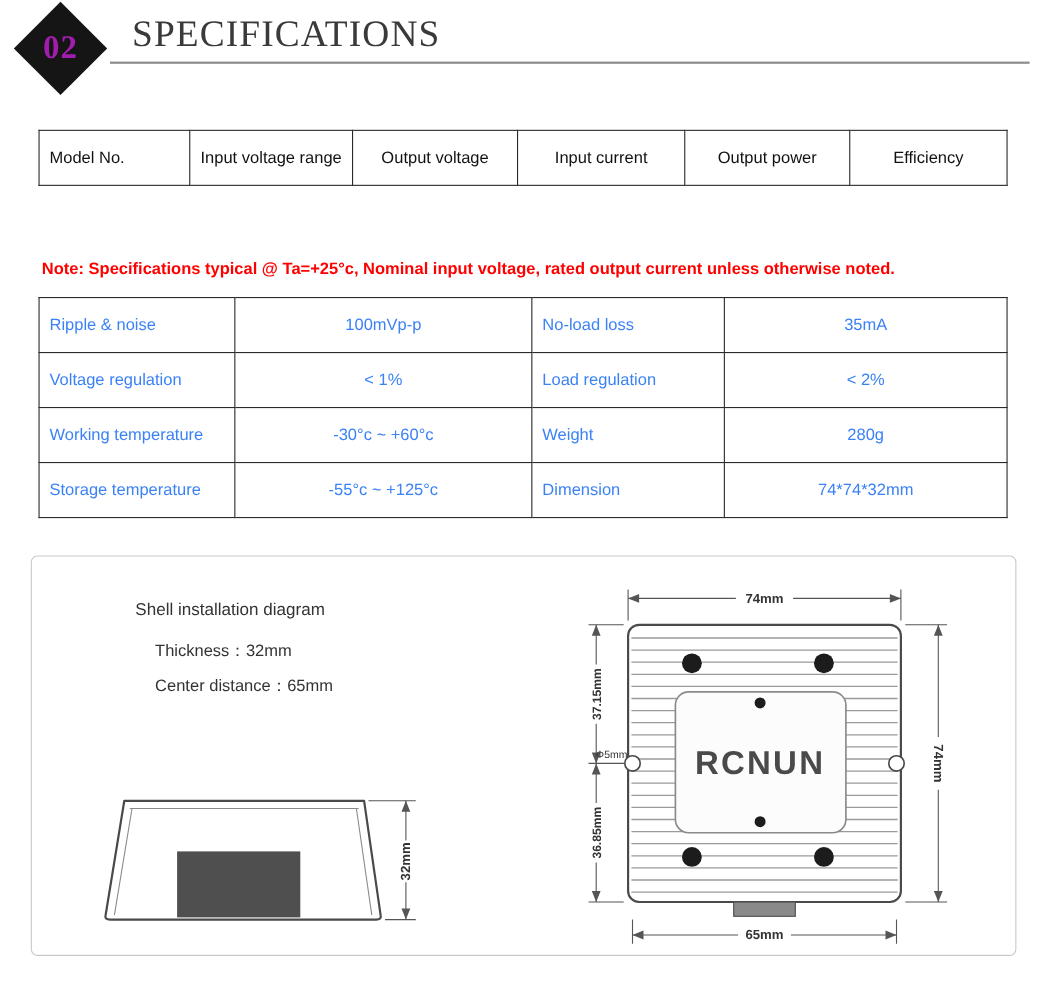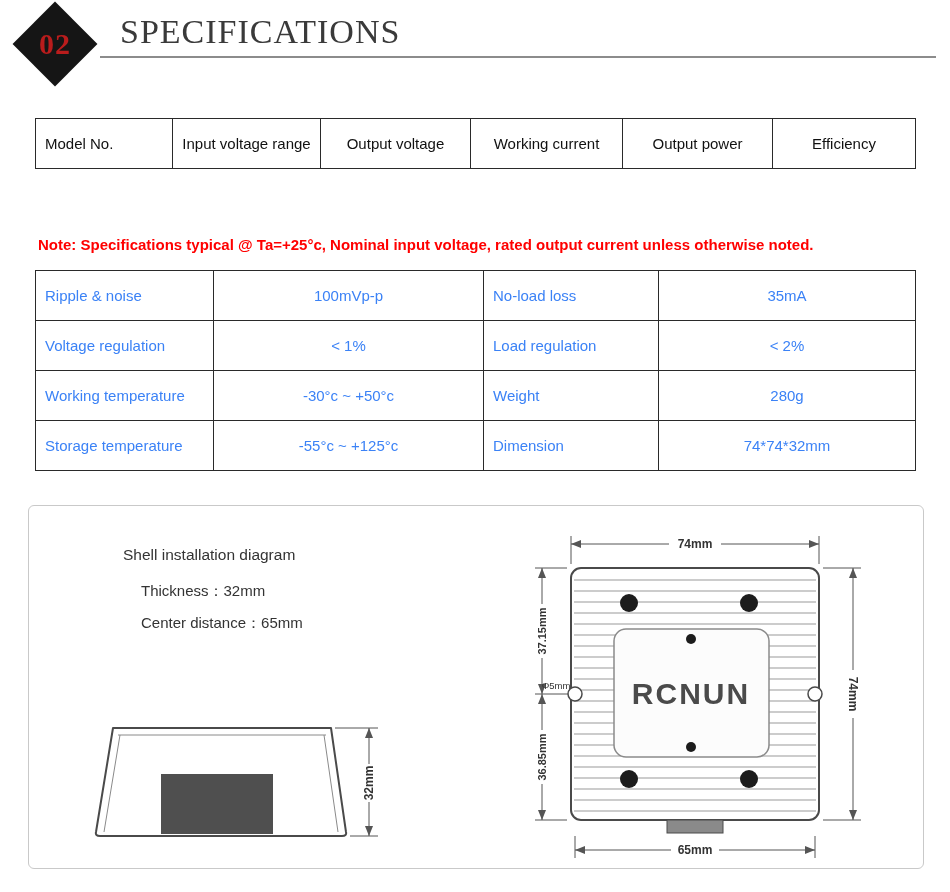--- a/index.html
+++ b/index.html
@@ -2,21 +2,21 @@
 <html><head>
 <meta charset="utf-8">
 <style>
   html,body{margin:0;padding:0;}
   body{width:950px;height:892px;background:#fff;font-family:"Liberation Sans",sans-serif;color:#1a1a1a;}
   .page{position:relative;width:950px;height:892px;overflow:hidden;background:#fff;}
 
   
   .badge{position:absolute;left:13px;top:2px;width:84px;height:84px;}
   .badge .diamond{position:absolute;left:12px;top:12px;width:60px;height:60px;background:#151515;transform:rotate(45deg);}
-  .badge .num{position:absolute;left:0;top:0;width:84px;height:84px;display:flex;align-items:center;justify-content:center;color:#b91c1c;font-family:"Liberation Serif",serif;font-size:30px;font-weight:700;letter-spacing:1px;}
+  .badge .num{position:absolute;left:0;top:0;width:84px;height:84px;display:flex;align-items:center;justify-content:center;color:#a21caf;font-family:"Liberation Serif",serif;font-size:30px;font-weight:700;letter-spacing:1px;}
   .page-title{position:absolute;left:120px;top:13px;font-family:"Liberation Serif",serif;font-size:34px;font-weight:400;color:#3a3a3a;letter-spacing:1px;margin:0;}
   .title-rule{position:absolute;left:100px;top:56px;width:836px;height:2px;background:#8c8c8c;}
 
   
   table{border-collapse:collapse;table-layout:fixed;border-radius:21px;}
   .spec-table{position:absolute;left:35px;top:118px;width:880px;}
   .spec-table th,.spec-table td{border:1px solid #2a2a2a;height:49px;font-size:15px;font-weight:400;text-align:center;color:#111;padding:0 4px;}
   .detail-table{position:absolute;left:35px;top:270px;width:880px;}
   .detail-table td{border:1px solid #2a2a2a;height:49px;font-size:15px;text-align:center;color:#3b82f6;padding:0 4px;}
   .la{text-align:left !important;padding-left:9px !important;}
@@ -54,21 +54,21 @@
         <col style="width:150px">
       <col style="width:152px">
         <col style="width:150px">
         <col style="width:143px">
     </colgroup>
     <tbody>
       <tr>
         <th class="la">Model No.</th>
         <th>Input voltage range</th>
         <th>Output voltage</th>
-        <th>Working current</th>
+        <th>Input current</th>
         <th>Output power</th>
         <th>Efficiency</th>
       </tr>
     </tbody>
   </table>
 
   <p class="note">Note: Specifications typical @ Ta=+25°c, Nominal input voltage, rated output current unless otherwise noted.</p>
 
   <table class="detail-table">
     <colgroup>
@@ -85,21 +85,21 @@
         <td>35mA</td>
       </tr>
       <tr>
         <td class="la">Voltage regulation</td>
         <td>&lt; 1%</td>
         <td class="la">Load regulation</td>
         <td>&lt; 2%</td>
       </tr>
       <tr>
         <td class="la">Working temperature</td>
-        <td>-30°c ~ +50°c</td>
+        <td>-30°c ~ +60°c</td>
         <td class="la">Weight</td>
         <td>280g</td>
       </tr>
       <tr>
         <td class="la">Storage temperature</td>
         <td>-55°c ~ +125°c</td>
         <td class="la">Dimension</td>
         <td>74*74*32mm</td>
       </tr>
     </tbody>

